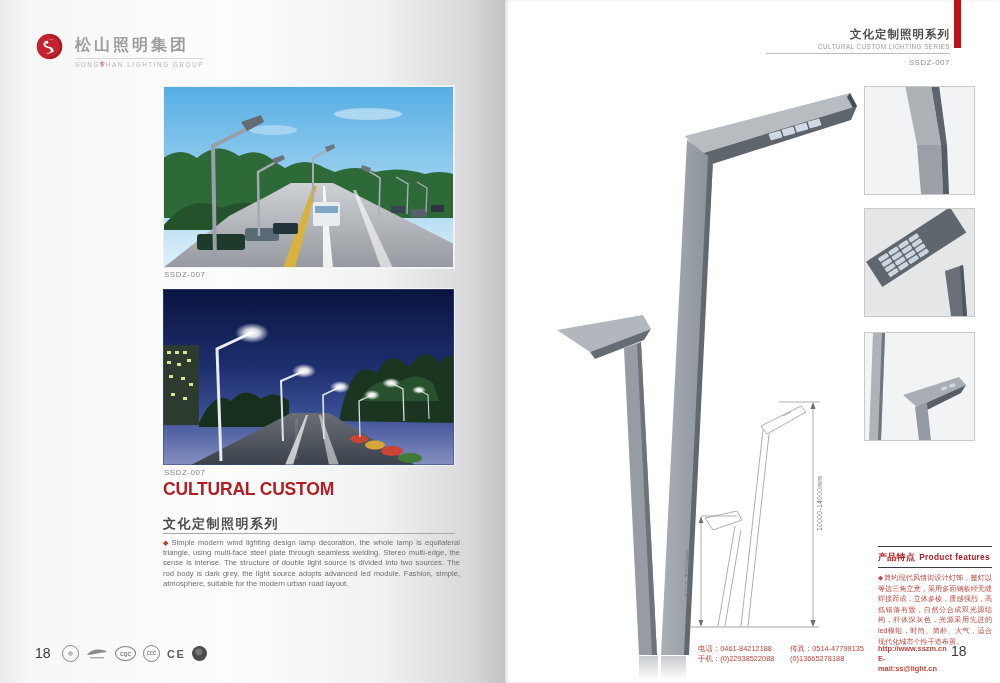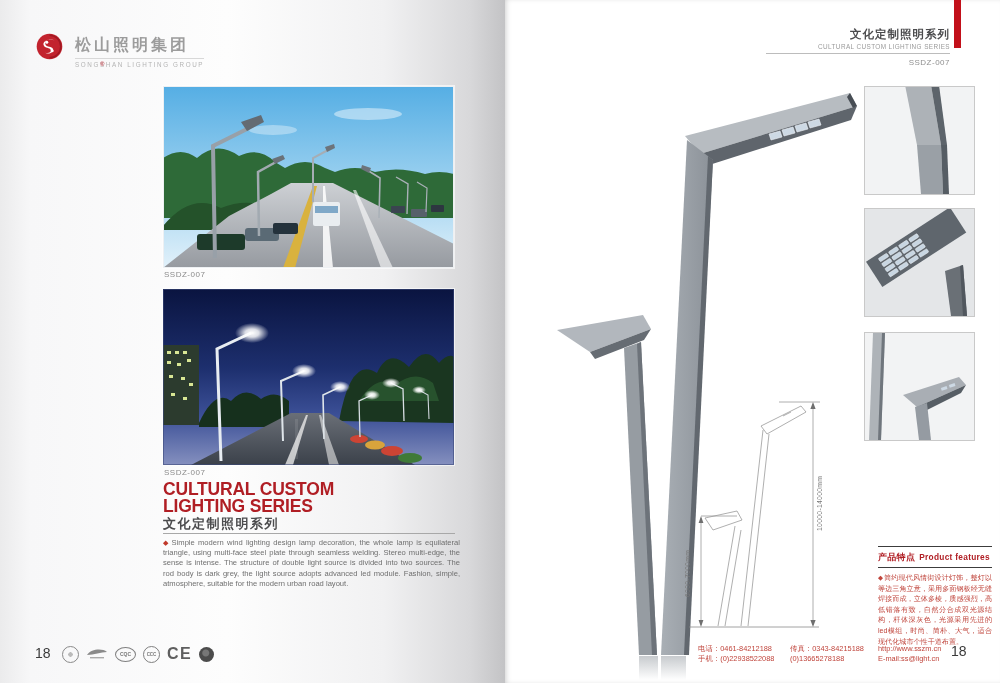--- a/index.html
+++ b/index.html
@@ -34,21 +34,21 @@
   
   .pagenum{position:absolute;font-size:14px;font-weight:normal;color:#3a3a3a;}
   .certs{position:absolute;left:62px;top:645px;display:flex;align-items:center;gap:7px;}
   .cert{display:flex;align-items:center;justify-content:center;color:#777;}
   .cert-ring{width:15px;height:15px;border:1.2px solid #8a8a8a;border-radius:50%;
     background:radial-gradient(circle at 50% 50%,#bbb 0 2px,transparent 2.5px);}
   .cert-oval{width:19px;height:13px;border:1.2px solid #808080;border-radius:50%;
     font-size:5px;font-weight:bold;}
   .cert-circle{width:15px;height:15px;border:1.2px solid #808080;border-radius:50%;
     font-size:4.5px;font-weight:bold;}
-  .cert-ce{font-size:16px;font-weight:bold;color:#5f5f5f;letter-spacing:1.5px;}
+  .cert-ce{font-size:11px;font-weight:bold;color:#5f5f5f;letter-spacing:1.5px;}
   .cert-dark{width:15px;height:15px;border-radius:50%;background:radial-gradient(circle at 45% 40%,#777 0 3px,#4c4c4c 4px);}
   
   .redbar{position:absolute;left:954px;top:0;width:7px;height:48px;}
   .rh-block{position:absolute;left:650px;top:27px;width:300px;text-align:right;}
   .rh-cn{font-size:11.5px;font-weight:bold;color:#4b4b4d;letter-spacing:1px;}
   .rh-en{margin-top:1px;font-size:6.4px;color:#9a9a9a;letter-spacing:.4px;}
   .rh-rule{margin-top:3px;margin-left:auto;width:184px;border-top:1px solid #bcbcbc;}
   .rh-model{margin-top:4px;font-size:8px;color:#8f8f8f;letter-spacing:.5px;}
   
   .thumb{position:absolute;left:864px;width:111px;height:109px;background:#fff;
@@ -61,21 +61,21 @@
   .f-title .en{font-size:8.3px;margin-left:4px;}
   .f-text{margin-top:5px;font-size:7.1px;line-height:10.6px;color:#c0453c;text-align:justify;}
   .f-text .bullet{font-size:6.5px;margin-right:1px;}
   
   .dim-label{position:absolute;font-size:6.8px;color:#777;writing-mode:vertical-rl;
     transform:rotate(180deg);text-align:center;letter-spacing:.3px;}
   
   .contact{position:absolute;left:698px;top:644px;width:245px;color:#c0453c;font-size:7.4px;line-height:10px;}
   .c-row{display:flex;}
   .c-row span{display:block;}
-  .c1{width:92px;} .c2{width:88px;} .c3{width:65px;}
+  .c1{width:92px;} .c2{width:88px;} .c3{width:65px;font-weight:bold;}
   .abs{position:absolute;}
 </style>
 </head>
 <body>
 
 <div class="spread">
 
   <div class="page-left">
 
     <div class="logo">
@@ -199,21 +199,20 @@
         <path d="M266,130 L265,106 L256,101" fill="none" stroke="#d0d6dc" stroke-width="1.1"></path>
         <ellipse cx="256" cy="101" rx="7" ry="4" fill="url(#glow)"></ellipse>
         <rect x="132" y="130" width="3" height="40" fill="#fff" opacity=".1"></rect>
         <rect x=".5" y=".5" width="290" height="175" fill="none" stroke="#3c4a7a" opacity=".6"></rect>
       </svg>
     </div>
     <div class="caption" style="top:468px;">SSDZ-007</div>
 
     <div class="lp-title">
       <div>CULTURAL CUSTOM</div>
-      <div>LIGHTING SERIES</div>
     </div>
     <div class="lp-sub">文化定制照明系列</div>
     <div class="lp-rule"></div>
     <div class="lp-desc">
       <span class="bullet">◆</span><span>Simple modern wind lighting design lamp decoration, the whole lamp is equilateral triangle, using multi-face steel plate through seamless welding. Stereo multi-edge, the sense is intense. The structure of double light source is divided into two sources. The rod body is dark grey, the light source adopts advanced led module. Fashion, simple, atmosphere, suitable for the modern urban road layout.</span>
     </div>
 
     <div class="pagenum" style="left:35px;top:645px;">18</div>
     <div class="certs">
       <div class="cert cert-ring"></div>
@@ -367,21 +366,21 @@
     </div>
     <div class="f-rule"></div>
     <div class="f-text">
       <span class="bullet">◆</span><span>简约现代风情街设计灯饰，整灯以等边三角立意，采用多面钢板经无缝焊接而成，立体多棱，质感强烈，高低错落有致，自然分合成双光源结构，杆体深灰色，光源采用先进的led模组，时尚、简朴、大气，适合现代化城市个性干道布置。</span>
     </div>
   </div>
 
   <div class="contact">
     <div class="c-row">
       <span class="c1">电话：0461-84212188</span>
-      <span class="c2">传真：0343-84215188</span>
+      <span class="c2">传真：0514-47799135</span>
       <span class="c3">http://www.sszm.cn</span>
     </div>
     <div class="c-row">
       <span class="c1">手机：(0)22938522088</span>
       <span class="c2">(0)13665278188</span>
       <span class="c3">E-mail:ss@light.cn</span>
     </div>
   </div>
   <div class="pagenum" style="left:951px;top:643px;">18</div>
 

